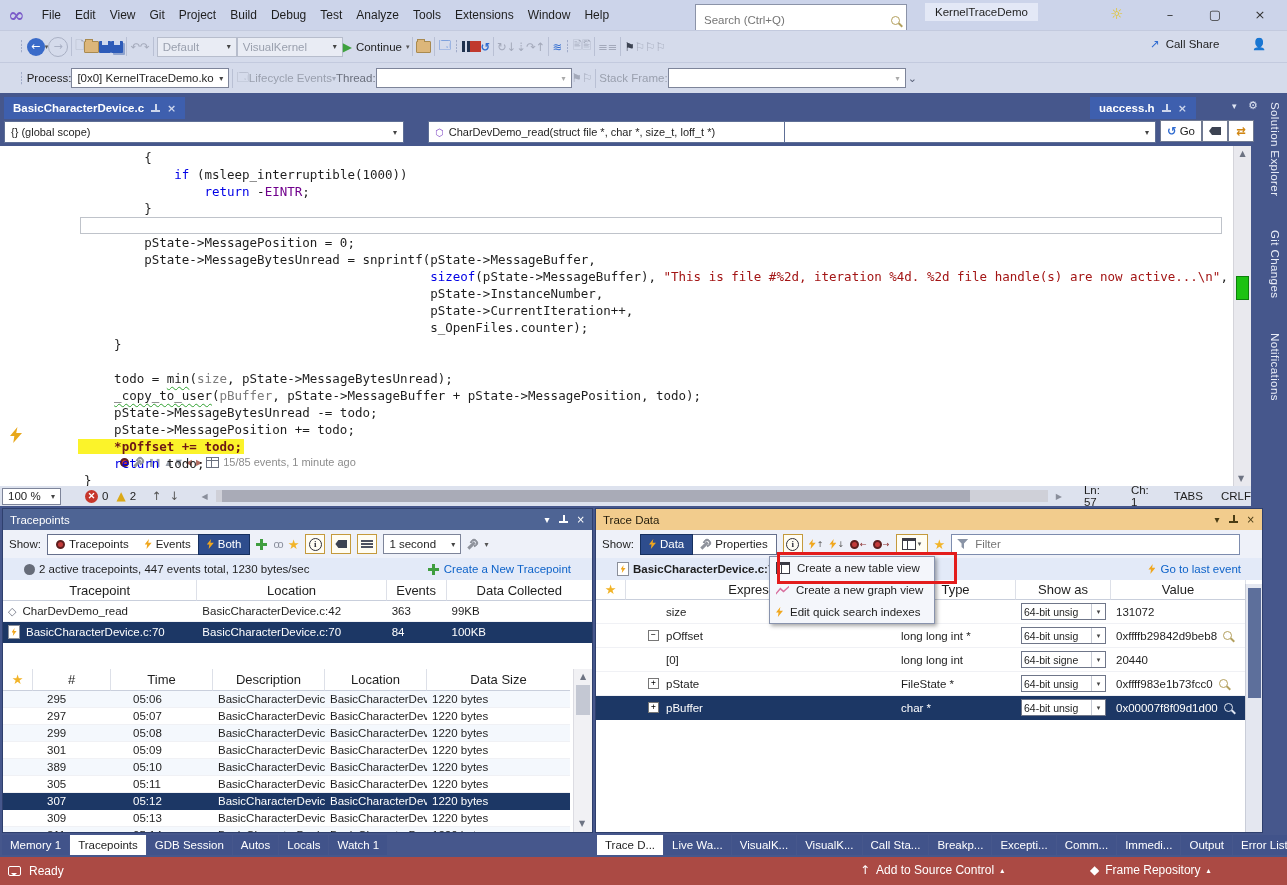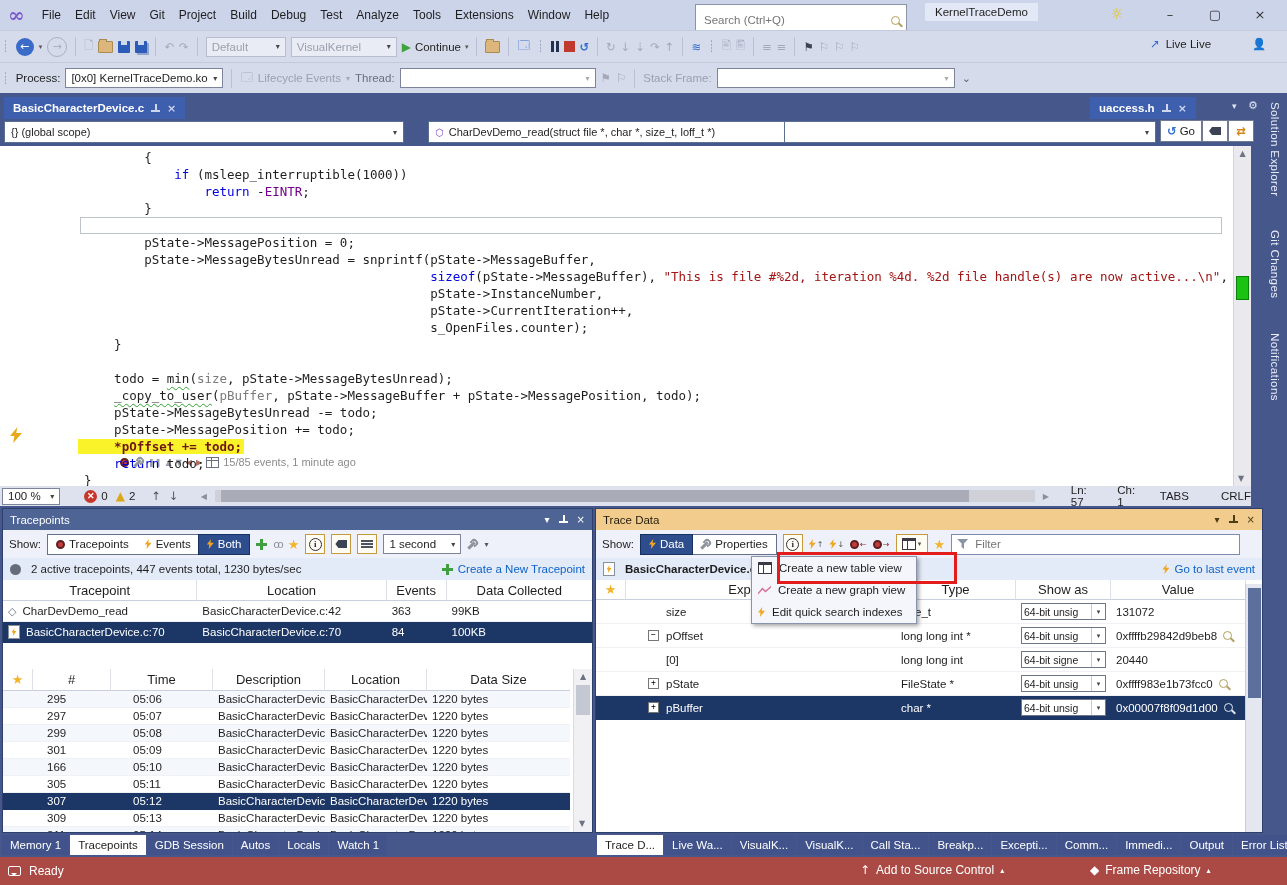--- a/index.html
+++ b/index.html
@@ -10,21 +10,21 @@
   .g::after{content:attr(data-g);font-family:"DejaVu Sans",sans-serif}
   
   .titlebar{background:#ccd4ea;font-size:12px}
   .vslogo{font:italic bold 20px "DejaVu Serif",serif;color:#7b5cc9;margin:0 10px 0 8px}
   .tmenu{padding:4px 7px;cursor:default}
   .searchbox{background:#fff;border:1px solid #8b93a8;height:32px;display:flex;align-items:center;padding:0 6px;font-size:11.5px;color:#6d6d6d}
   .searchbox input{border:0;outline:0;flex:1;font:11.5px "Liberation Sans",sans-serif;color:#555;background:transparent}
   .solpill{background:#e3e8f6;padding:3px 10px;font-size:11.5px}
   .winbtn{width:40px;text-align:center;font-size:13px;color:#333}
   .sun{color:#e3c321;font-size:15px}
-  .toolbar{background:#d5dbeb;border-top:1px solid #c3cade;font-size:11.5px;gap:5px;padding-left:0}
+  .toolbar{background:#d5dbeb;border-top:1px solid #c3cade;font-size:11.5px;padding-left:16px}
   .grip{color:#9aa5c4;font-size:11px;margin:0 2px}
   .vsep{width:1px;height:19px;background:#b9c0d4;margin:0 3px}
   .cir{width:18px;height:18px;border-radius:50%;display:flex;align-items:center;justify-content:center;font-size:11px}
   .cir.on{background:#3a6bc9;color:#fff}
   .cir.off{border:1px solid #a9b0c4;color:#a9b0c4}
   .gray{color:#a3a9ba}
   .blue{color:#2f6bd0}
   .combo{background:#fff;border:1px solid #7d8499;height:20px;display:flex;align-items:center;font-size:11.5px;padding:0 5px;gap:4px;box-sizing:border-box}
   .combo .cdd{margin-left:auto;color:#444;font-size:8px}
   .combo.dis{background:#e9ecf4;color:#9aa0ae;border-color:#b7bdcc}
@@ -86,21 +86,21 @@
   .boxed{border:1px solid #c49a3c;background:#fffdf3;min-width:20px;height:20px;display:inline-flex;align-items:center;justify-content:center;box-sizing:border-box;gap:2px}
   .iico{width:13px;height:13px;border:1.5px solid #2e2e38;border-radius:50%;font:bold 9px "Liberation Serif",serif;color:#2e2e38;text-align:center;line-height:11px;box-sizing:border-box}
   .plus{width:11px;height:11px;position:relative;display:inline-block}
   .plus::before{content:"";position:absolute;left:4px;top:0;width:3px;height:11px;background:#3f9e3f}
   .plus::after{content:"";position:absolute;left:0;top:4px;width:11px;height:3px;background:#3f9e3f}
   .star{color:#f2b428;font-size:13px}
   .chain{color:#8a8f9c;font-size:11px;letter-spacing:-2px}
   .listico{width:12px;height:10px;position:relative}
   .listico::before{content:"";position:absolute;left:0;top:1px;width:12px;height:2px;background:#4d5260;box-shadow:0 3px 0 #4d5260,0 6px 0 #4d5260}
   .graydot{width:11px;height:11px;border-radius:50%;background:#666c79}
-  .inforow{height:22px;background:#e3eaf8;display:flex;align-items:center;gap:10px;padding:0 7px;font-size:11.5px}
+  .inforow{height:22px;background:#e3eaf8;display:flex;align-items:center;gap:4px;padding:0 21px;font-size:11.5px}
   .link{color:#0e63c9}
   .gh{display:flex;align-items:center;justify-content:center;border-right:1px solid #dde0e8;border-bottom:1px solid #c9cfdc;background:#fff;font-size:13px;box-sizing:border-box;height:100%}
   .row{display:flex;align-items:center;font-size:11.5px;border-bottom:1px solid #f0f1f5;box-sizing:border-box}
   .row.alt{background:#f4f8fd}
   .row.sel{background:#1c3765;color:#fff;border-bottom-color:#1c3765}
   .c{box-sizing:border-box;padding:0 5px;overflow:hidden;white-space:nowrap;display:flex;align-items:center;height:100%}
   .probe{color:#6d7280;font-size:11px}
   .docb{width:10px;height:12px;background:#fff;border:1px solid #8a8f9a;position:relative;display:inline-flex;align-items:center;justify-content:center}
   
   .exp9{width:9px;height:9px;border:1px solid #767676;background:#fff;font:8px/7px "DejaVu Sans Mono",monospace;text-align:center;color:#000;display:inline-block;margin-right:5px;flex:none}
@@ -225,21 +225,21 @@
     <span class="vsep"></span>
     <span class="gray g" data-g="≡"></span>
     <span class="gray g" data-g="≡"></span>
     <span class="vsep"></span>
     <span style="color:#3c4352" class="g" data-g="⚑"></span>
     <span class="gray g" data-g="⚐"></span>
     <span class="gray g" data-g="⚐"></span>
     <span class="gray g" data-g="⚐"></span>
     <span class="abs fx" style="left:1150px;top:6px;gap:6px">
       <span class="blue g" data-g="↗"></span>
-      <span>Live Live</span>
+      <span>Call Share</span>
     </span>
     <span class="abs g" data-g="👤" style="left:1252px;top:6px;color:#5a6178"></span>
   </div>
 
   <div class="abs fx toolbar" style="left:0;top:62px;width:1287px;height:31px">
     <span class="grip g" data-g="┊"></span>
     <span>Process:</span>
     <span class="combo" style="width:158px">
         <span>[0x0] KernelTraceDemo.ko</span>
         <span class="cdd g" data-g="▾"></span>
@@ -332,21 +332,21 @@
     <span class="g" data-g="↑" style="color:#555;margin-left:8px"></span>
     <span class="g" data-g="↓" style="color:#555"></span>
     <span class="g" data-g="◀" style="color:#8a8f9c;font-size:8px;margin-left:14px"></span>
     <div class="hscroll" style="width:920px">
         <div class="hthumb" style="left:6px;width:748px"></div>
       </div>
     <span class="g" data-g="▶" style="color:#8a8f9c;font-size:8px"></span>
     <span style="margin-left:14px">Ln: 57</span>
     <span style="margin-left:10px">Ch: 1</span>
     <span style="margin-left:10px">TABS</span>
-    <span style="margin-left:24px">CRLF</span>
+    <span style="margin-left:10px">CRLF</span>
   </div>
 
   <div class="abs panel" style="left:2px;top:508px;width:591px;height:325px">
     <div class="phead blue">
       <span>Tracepoints</span>
       <span class="phicons">
         <span class="g" data-g="▾"></span>
         <span class="pinico"></span>
         <span class="g" data-g="×"></span>
       </span>
@@ -466,21 +466,21 @@
         <div class="row evrow" style="height:17px">
           <span class="c" style="width:30px"></span>
           <span class="c" style="width:78px;padding-left:14px">301</span>
           <span class="c" style="width:102px;padding-left:22px">05:09</span>
           <span class="c" style="width:112px">BasicCharacterDevic</span>
           <span class="c" style="width:102px">BasicCharacterDevic</span>
           <span class="c" style="width:143px">1220 bytes</span>
         </div>
         <div class="row evrow alt" style="height:17px">
           <span class="c" style="width:30px"></span>
-          <span class="c" style="width:78px;padding-left:14px">166</span>
+          <span class="c" style="width:78px;padding-left:14px">389</span>
           <span class="c" style="width:102px;padding-left:22px">05:10</span>
           <span class="c" style="width:112px">BasicCharacterDevic</span>
           <span class="c" style="width:102px">BasicCharacterDevic</span>
           <span class="c" style="width:143px">1220 bytes</span>
         </div>
         <div class="row evrow" style="height:17px">
           <span class="c" style="width:30px"></span>
           <span class="c" style="width:78px;padding-left:14px">305</span>
           <span class="c" style="width:102px;padding-left:22px">05:11</span>
           <span class="c" style="width:112px">BasicCharacterDevic</span>
@@ -679,21 +679,21 @@
             <span style="overflow:hidden;white-space:nowrap">0x00007f8f09d1d00</span>
             <span class="mag"></span>
           </span>
         </div>
       </div>
     <div class="abs" style="left:649px;top:75px;width:18px;height:248px;background:#e4e7f0;border-left:1px solid #c9cdd8">
       <div class="abs" style="left:2px;top:4px;width:13px;height:110px;background:#5d6f9b"></div>
     </div>
   </div>
 
-  <div class="abs cmenu" style="left:751px;top:556px;width:166px;z-index:50">
+  <div class="abs cmenu" style="left:769px;top:556px;width:166px;z-index:50">
 
   <div class="mitem mi-table">
         <span class="mico mico-table"></span>
 
         <span style="white-space:nowrap">Create a new table view</span>
       </div>
       <div class="mitem mi-graph">
 
         <span class="mico mico-graph"></span>
 

